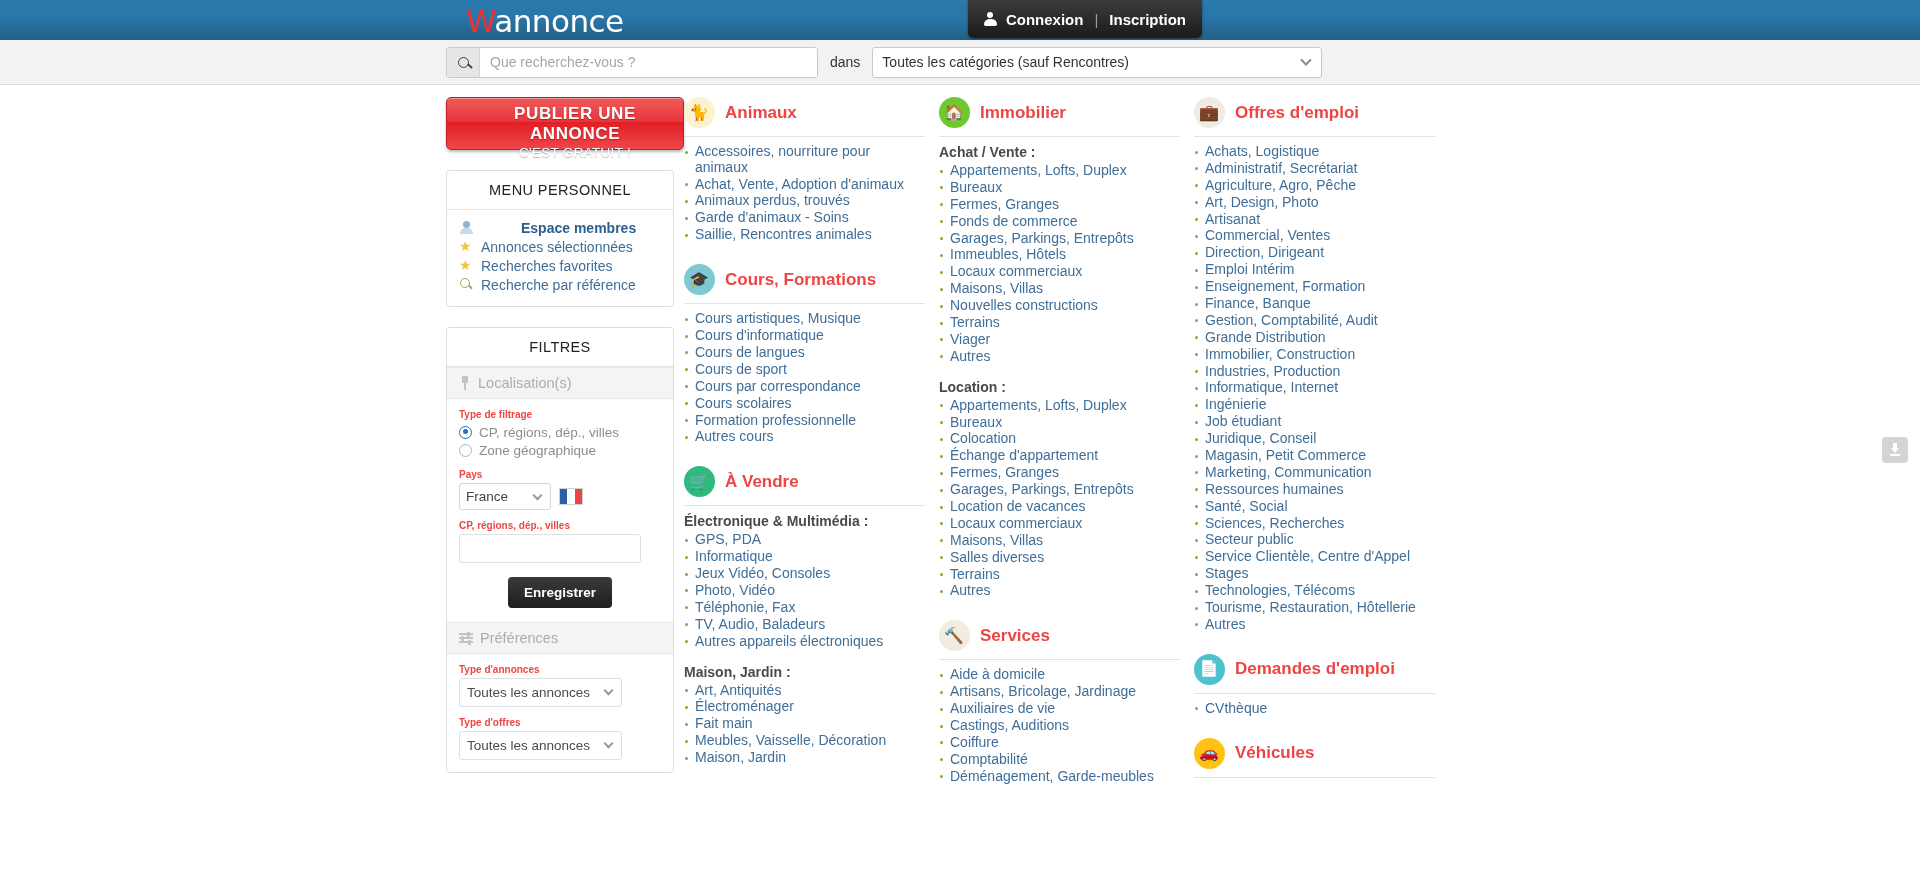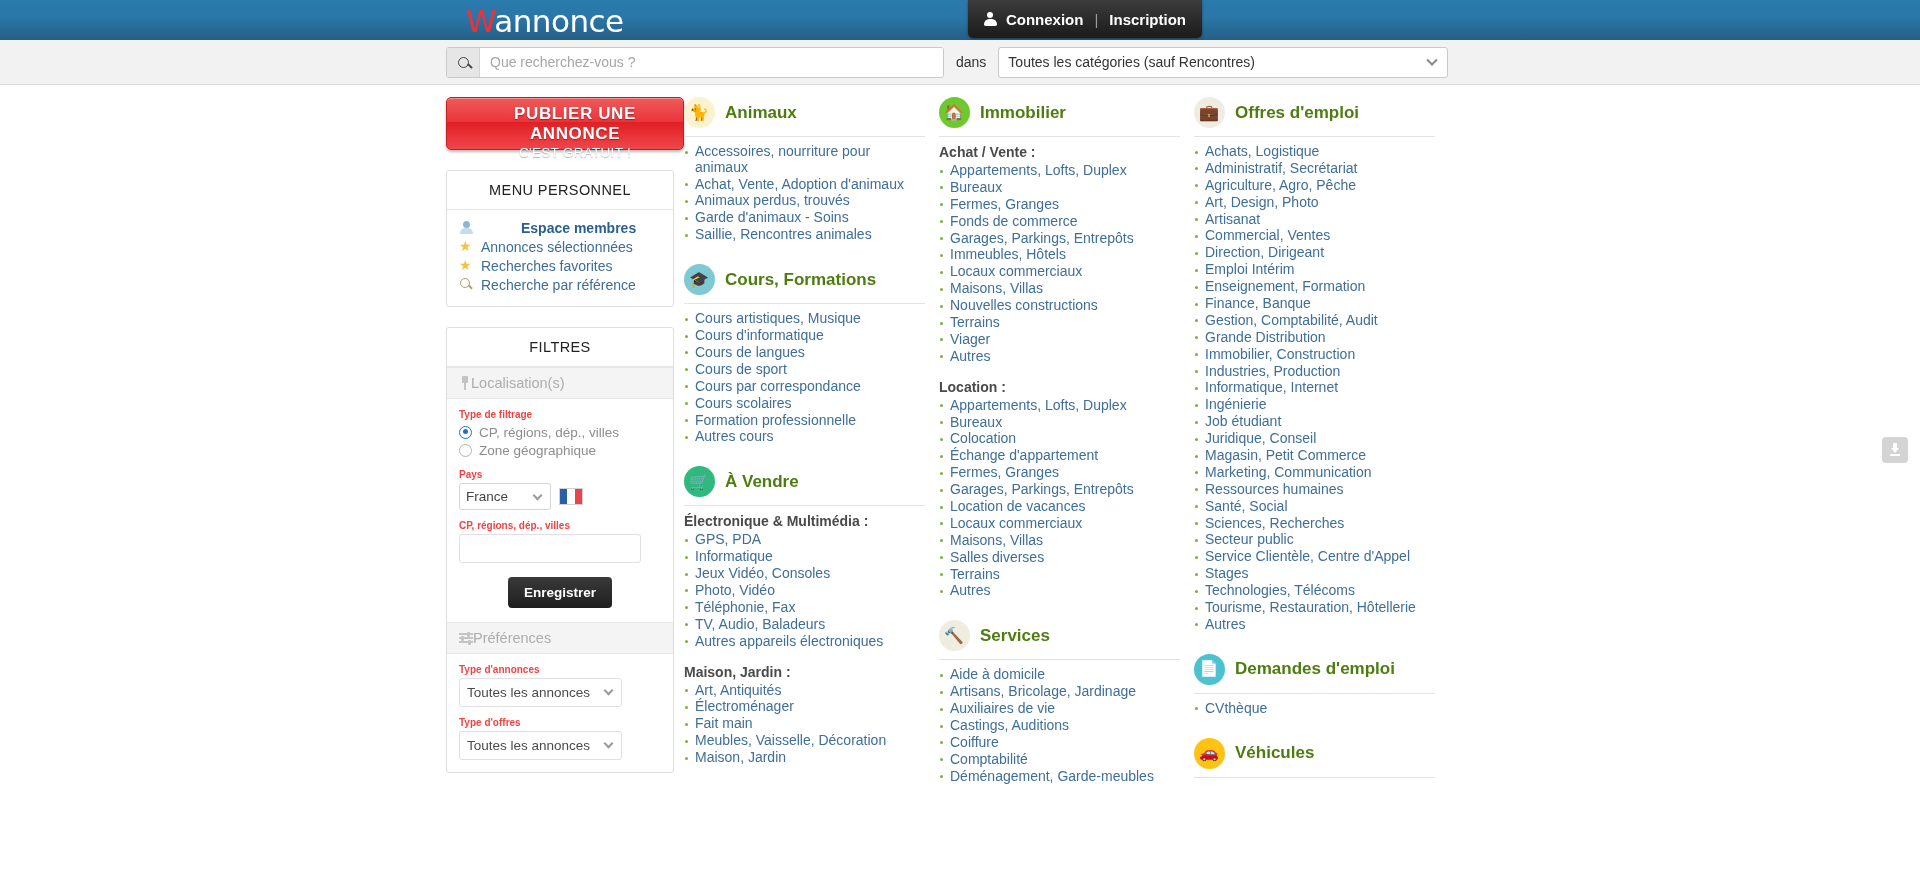--- a/index.html
+++ b/index.html
@@ -63,21 +63,21 @@
   .search-wrap {
     position: absolute;
     left: 446px;
     display: flex;
     align-items: center;
     gap: 0;
   }
   .search-field {
     display: flex;
     align-items: stretch;
-    width: 498px;
+    width: 372px;
     height: 31px;
     background: #fff;
     border: 1px solid #c9c9c9;
     border-radius: 3px;
     overflow: hidden;
   }
   .search-icon-btn {
     width: 33px;
     background: #e6e6e6;
     border-right: 1px solid #d5d5d5;
@@ -209,21 +209,21 @@
   .ico-magnif::before{content:"";position:absolute;left:1px;top:1px;width:8px;height:8px;border:1.6px solid #b3a06a;border-radius:50%;}
   .ico-magnif::after{content:"";position:absolute;left:9px;top:9px;width:5px;height:1.6px;background:#b3a06a;transform:rotate(45deg);}
 
   .sec-head {
     background: #f4f4f4;
     border-top: 1px solid #e7e7e7;
     border-bottom: 1px solid #e7e7e7;
     padding: 7px 12px;
     font-size: 14.5px;
     color: #adadad;
-    display: flex; align-items: center; gap: 0;
+    display: flex; align-items: center; gap: 7px;
   }
   .pin-ico { width:12px;height:14px;position:relative;display:inline-block;flex:0 0 12px;}
   .pin-ico::before{content:"";position:absolute;left:3px;top:0;width:6px;height:7px;background:#c4c4c4;border-radius:1px;}
   .pin-ico::after{content:"";position:absolute;left:5px;top:7px;width:2px;height:7px;background:#c4c4c4;}
   .pref-ico{width:14px;height:12px;position:relative;display:inline-block;flex:0 0 14px;}
   .pref-ico i{position:absolute;left:0;width:14px;height:2px;background:#c4c4c4;display:block;}
   .pref-ico i:nth-child(1){top:1px;} .pref-ico i:nth-child(2){top:5px;} .pref-ico i:nth-child(3){top:9px;}
   .pref-ico b{position:absolute;width:3px;height:5px;background:#c4c4c4;border-radius:1px;display:block;}
   .pref-ico b:nth-child(4){left:8px;top:-0.5px;} .pref-ico b:nth-child(5){left:2px;top:3.5px;} .pref-ico b:nth-child(6){left:9px;top:7.5px;}
 
@@ -281,21 +281,21 @@
   .cols { display: flex; flex: 1; }
   .col { width: 255px; flex: 0 0 255px; padding-right: 14px; }
   .cat-head {
     display: flex; align-items: center; gap: 10px;
     padding-bottom: 8px;
     border-bottom: 1px solid #e3e3e3;
     margin-bottom: 7px;
   }
   .cat-head.spaced { margin-top: 20px; }
   .cat-title {
-    font-size: 17px; font-weight: bold; color: #4d7c0f;
+    font-size: 17px; font-weight: bold; color: #ef4444;
   }
   .circ {
     width: 31px; height: 31px; border-radius: 50%;
     display:flex; align-items:center; justify-content:center;
     flex: 0 0 31px;
     font-size: 16px; line-height: 1;
   }
   .c-cream { background: #fbf2cf; }
   .c-teal  { background: #7fc9d4; }
   .c-green { background: #2fb97e; }

